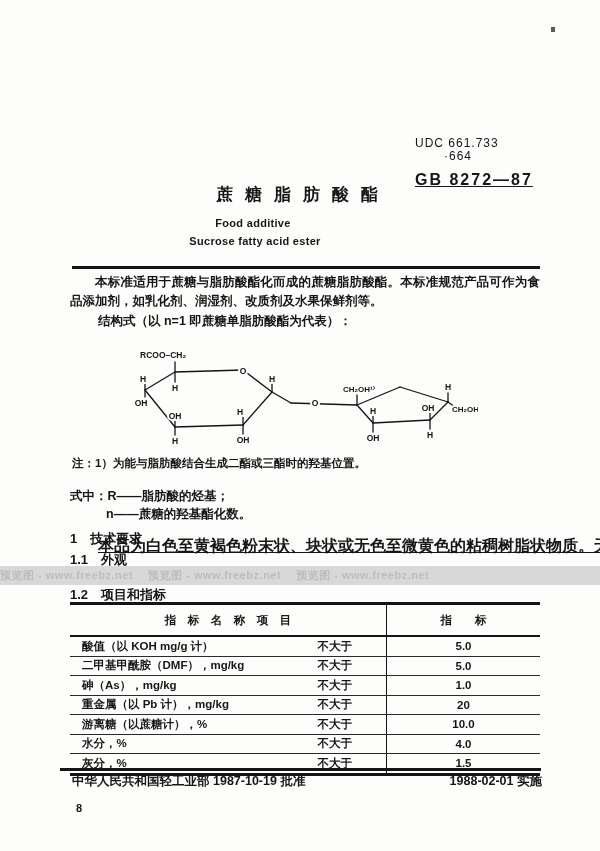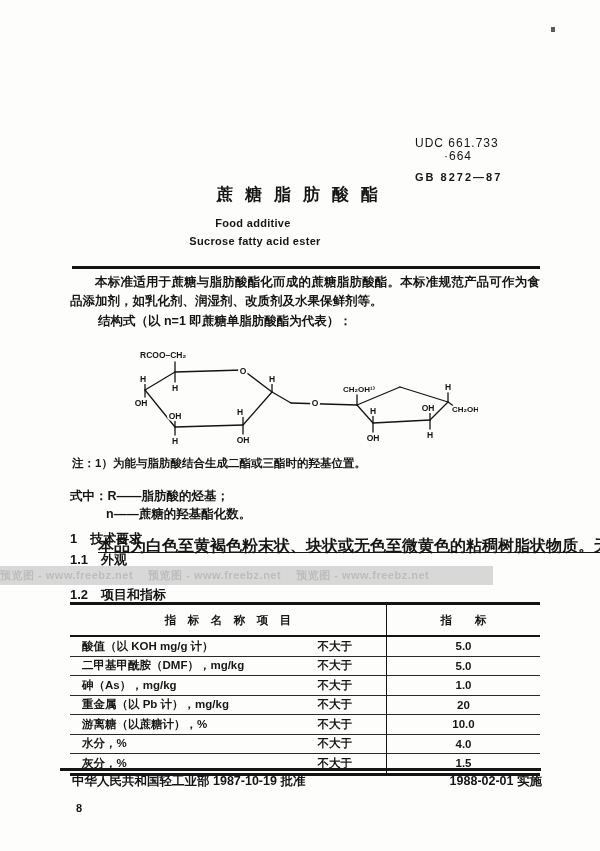--- a/index.html
+++ b/index.html
@@ -12,32 +12,32 @@
     color:#161616;
   }
   .abs{position:absolute;white-space:nowrap;}
   .ctr{transform:translateX(-50%);}
 
   .t-national{font-size:16px;font-weight:800;letter-spacing:6px;}
   .t-cn1{font-size:17px;font-weight:800;letter-spacing:15px;}
   .t-cn2{font-size:17px;font-weight:800;letter-spacing:12px;}
   .t-en{font-size:11px;font-weight:700;letter-spacing:0.3px;}
   .udc{font-size:12px;font-weight:400;letter-spacing:1px;}
-  .gbno{font-size:11px;font-weight:700;letter-spacing:2px;}
+  .gbno{font-size:16px;font-weight:700;letter-spacing:2px;text-decoration:underline;}
 
   .rule{position:absolute;background:#151515;}
 
   .body-txt{font-size:12.5px;font-weight:600;line-height:19px;}
   .para{white-space:normal;text-align:justify;text-indent:2em;}
   .note-txt{font-size:11.5px;font-weight:600;}
   .sec-h{font-size:13px;font-weight:800;}
 
   
   .wm-band{
-    position:absolute;left:0;width:493px;height:19px;
+    position:absolute;left:0;width:600px;height:19px;
     font-size:11px;line-height:19px;letter-spacing:0.5px;
     overflow:hidden;font-weight:700;
   }
 
   
   svg text.atom{
     font-family:"Liberation Sans","DejaVu Sans",sans-serif;
     font-size:8.5px;font-weight:700;fill:#141414;
     stroke:#fdfdfc;stroke-width:4px;paint-order:stroke;stroke-linejoin:round;
   }

